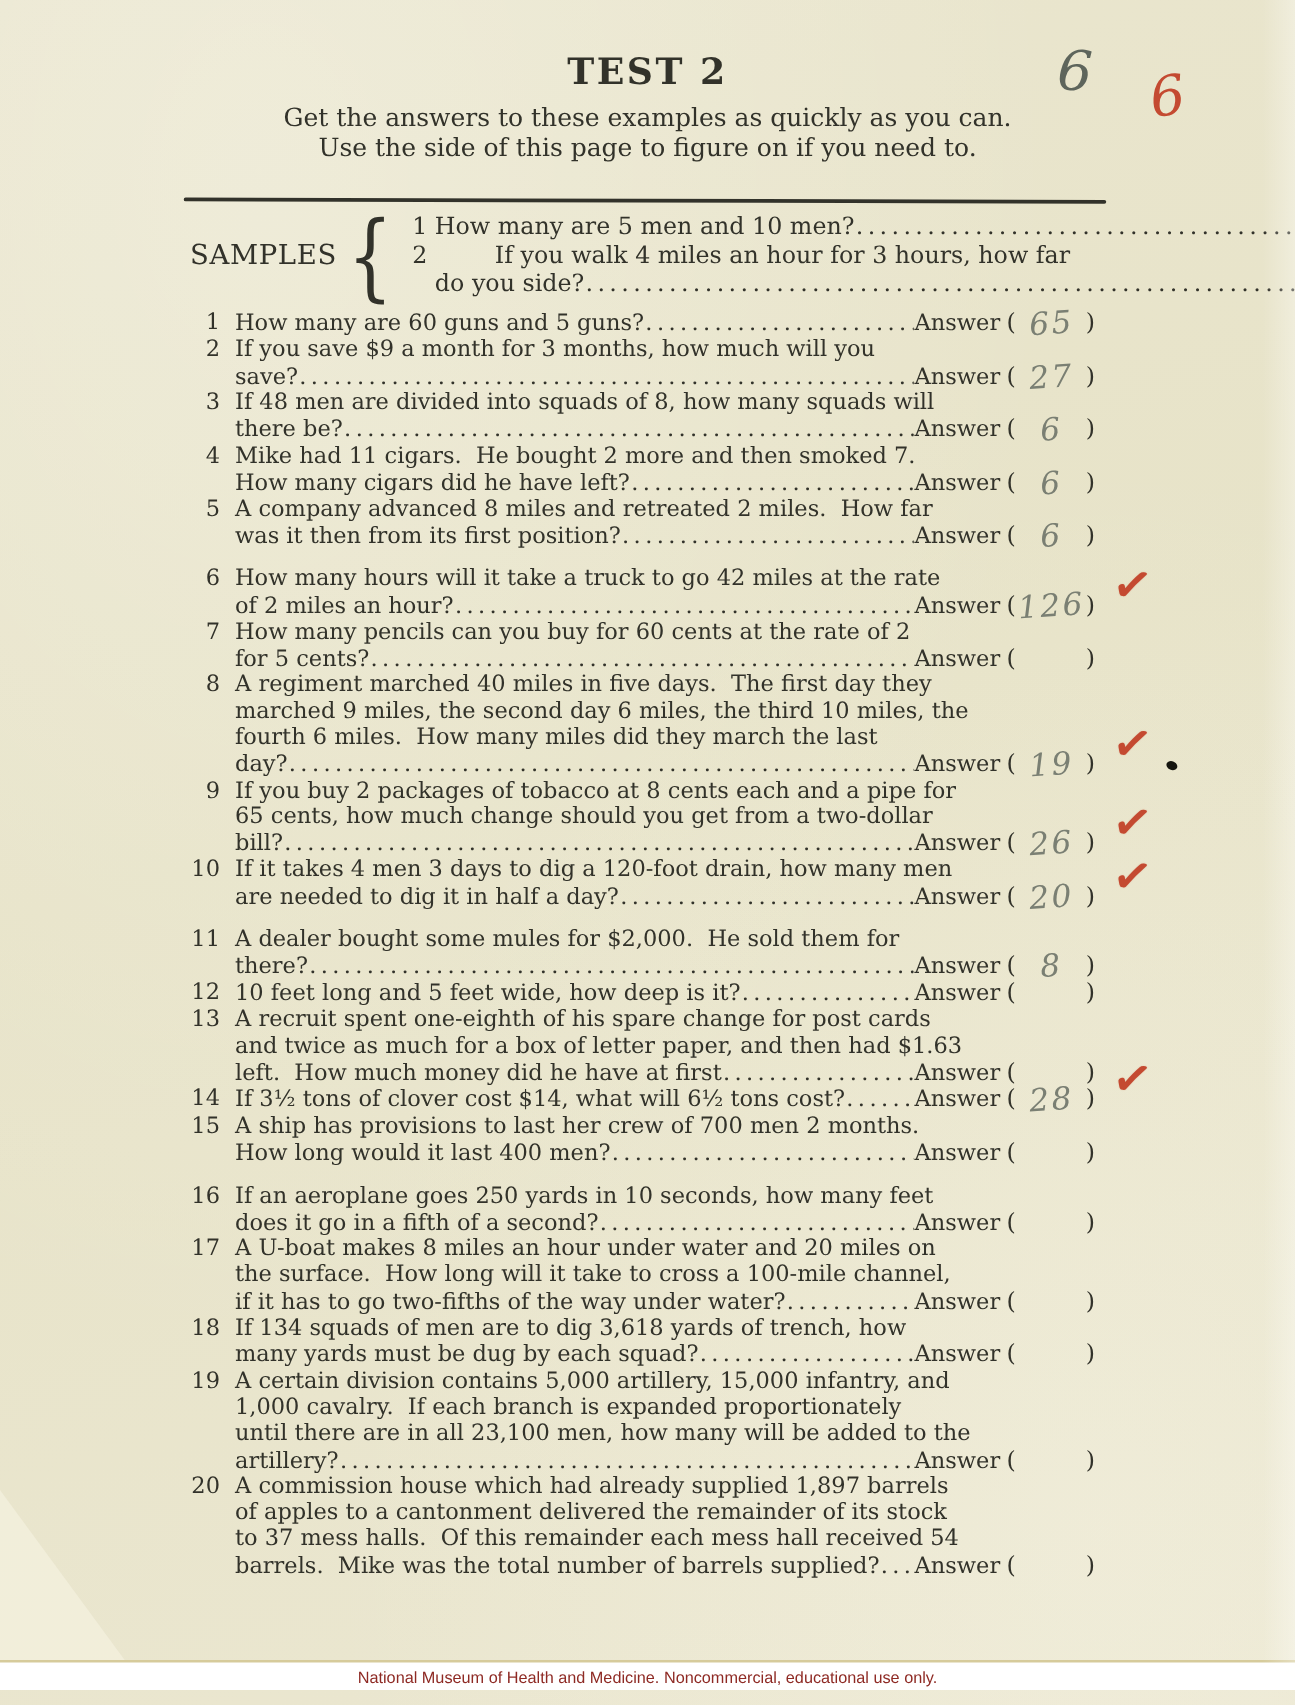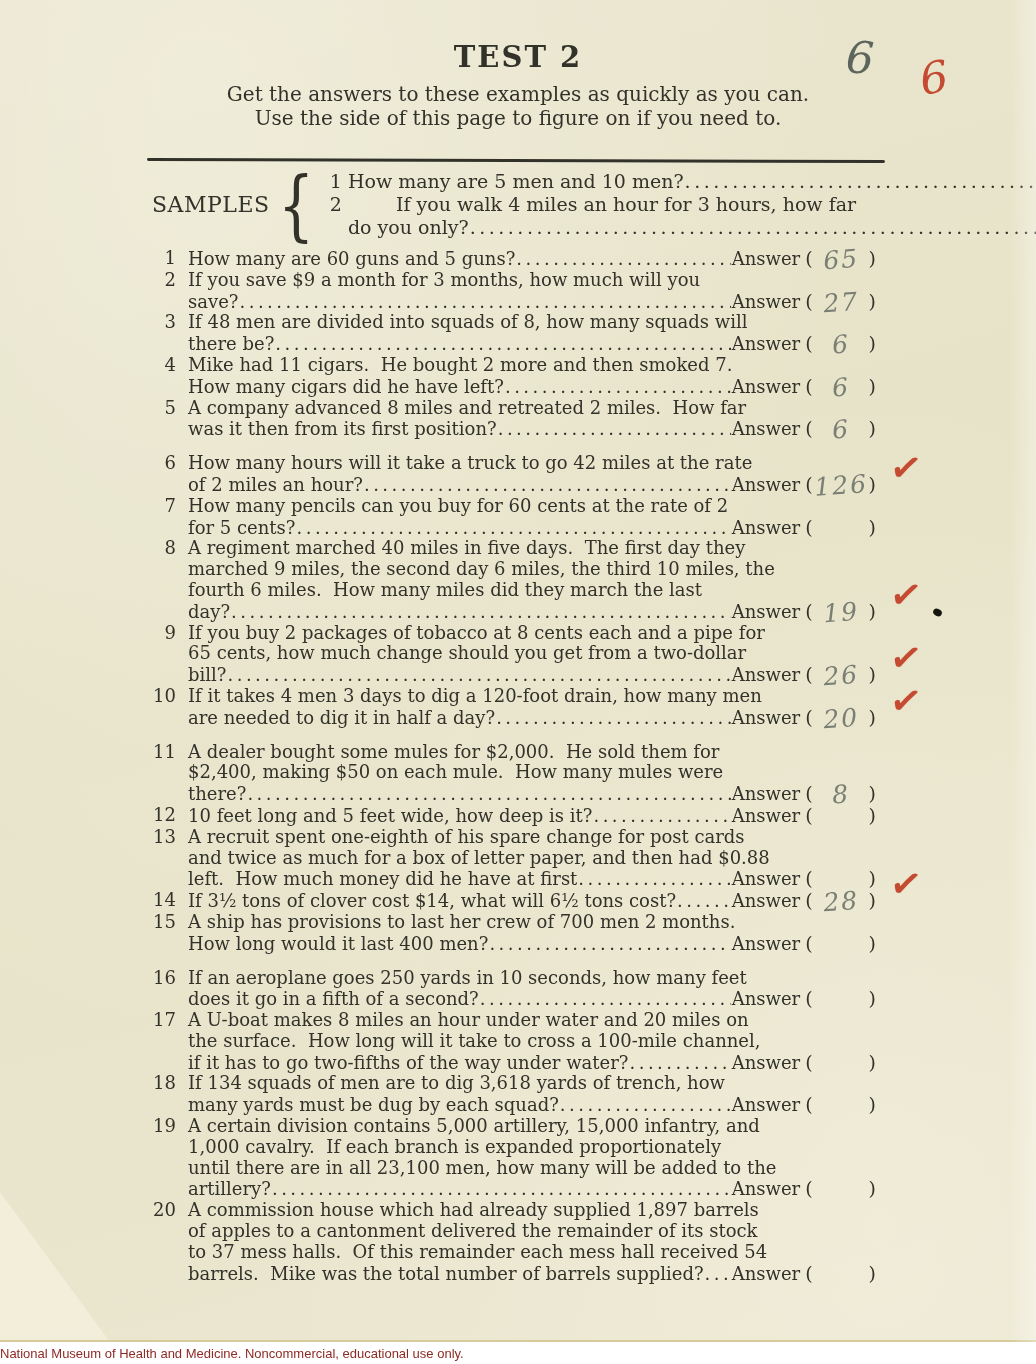--- a/index.html
+++ b/index.html
@@ -58,22 +58,22 @@
   .paren.open{margin-left:5px;}
   .slot{flex:0 0 auto;display:inline-block;width:56px;text-align:center;}
   .slot.written{font-style:italic;font-size:25px;line-height:16px;height:16px;
     color:var(--pencil);transform:rotate(-4deg) translateY(3px);
     font-family:"DejaVu Serif",serif;letter-spacing:2px;}
   .check{position:absolute;right:-46px;top:-16px;color:var(--red);font-size:38px;
     transform:rotate(9deg);font-weight:700;text-shadow:0 0 1px rgba(196,74,49,.4);}
   .inkdot{position:absolute;right:-66px;top:8px;width:9px;height:7px;background:#15150f;
     border-radius:50%;transform:rotate(25deg);}
   
-  .footer-strip{position:absolute;left:0;bottom:0;width:100%;height:22px;background:#ffffff;
-    border-top:2px solid #d6cb9b;display:flex;align-items:center;}
+  .footer-strip{position:absolute;left:0;bottom:12px;width:100%;height:22px;background:#ffffff;
+    border-top:2px solid #d6cb9b;display:flex;align-items:center;justify-content:center;}
   .footer-text{font-family:"Liberation Sans",sans-serif;font-size:13px;color:var(--footer-text);}
 </style>
 </head>
 <body>
 
 <div class="page">
   <div class="crease"></div>
 
   <div class="sheet">
     <div class="title">TEST 2</div>
@@ -98,21 +98,21 @@
               <span class="leader"></span>
             </div>
           </div>
           <div class="srow">
             <span class="snum">2</span>
             <span class="stext">If you walk 4 miles an hour for 3 hours, how far</span>
           </div>
           <div class="srow">
             <span class="snum"></span>
             <div class="line last" style="flex: 1 1 0px;">
-              <span class="ltext">do you only?</span>
+              <span class="ltext">do you side?</span>
               <span class="leader"></span>
             </div>
           </div>
         </div>
     </div>
     <div class="questions" id="questions">
         <div class="q">
           <span class="qnum">1</span>
           <div class="qlines">
             <div class="line last">
@@ -256,21 +256,20 @@
               <span class="slot written">20</span>
               <span class="paren">)</span>
               <span class="check">✓</span>
             </div>
           </div>
         </div>
         <div class="q gap">
           <span class="qnum">11</span>
           <div class="qlines">
             <div class="line">A dealer bought some mules for $2,000.  He sold them for</div>
-            <div class="line">$2,400, making $50 on each mule.  How many mules were</div>
             <div class="line last">
               <span class="ltext">there?</span>
               <span class="leader"></span>
               <span class="ans-word">Answer</span>
               <span class="paren open">(</span>
               <span class="slot written">8</span>
               <span class="paren">)</span>
             </div>
           </div>
         </div>
@@ -284,21 +283,21 @@
               <span class="paren open">(</span>
               <span class="slot written"></span>
               <span class="paren">)</span>
             </div>
           </div>
         </div>
         <div class="q">
           <span class="qnum">13</span>
           <div class="qlines">
             <div class="line">A recruit spent one-eighth of his spare change for post cards</div>
-            <div class="line">and twice as much for a box of letter paper, and then had $0.88</div>
+            <div class="line">and twice as much for a box of letter paper, and then had $1.63</div>
             <div class="line last">
               <span class="ltext">left.  How much money did he have at first</span>
               <span class="leader"></span>
               <span class="ans-word">Answer</span>
               <span class="paren open">(</span>
               <span class="slot written"></span>
               <span class="paren">)</span>
             </div>
           </div>
         </div>

